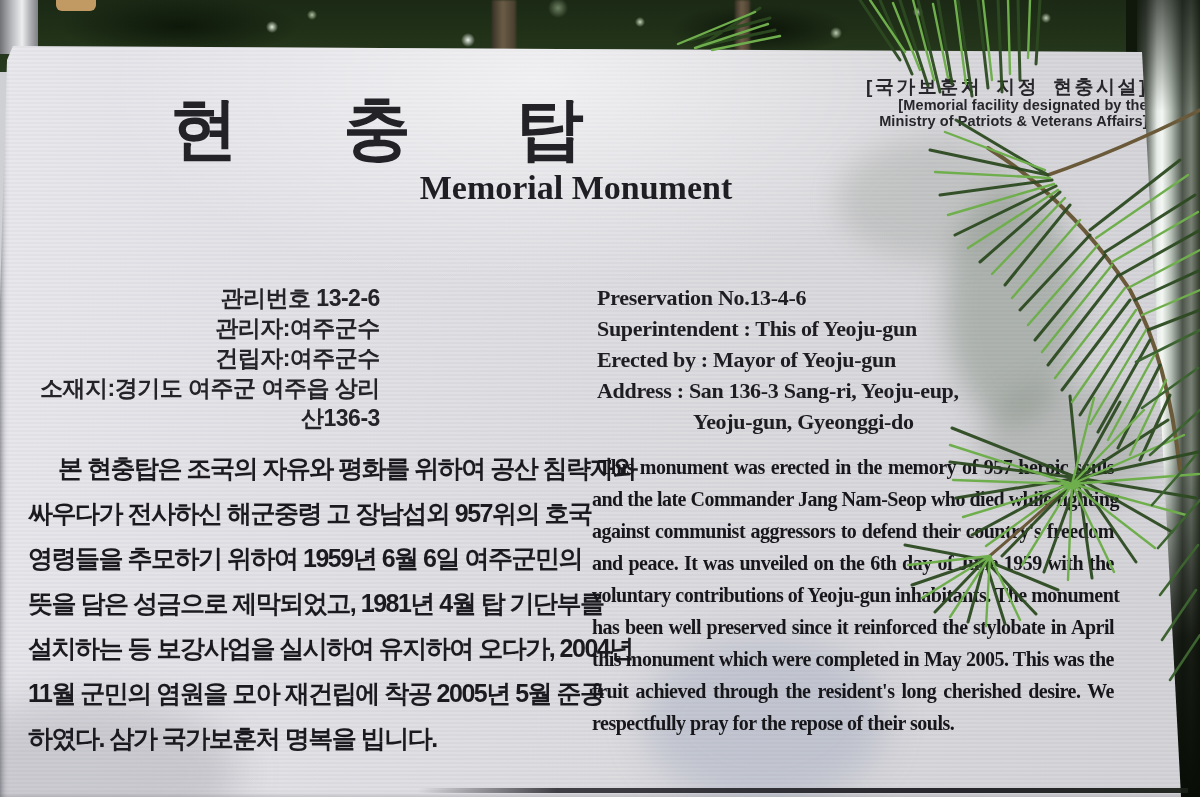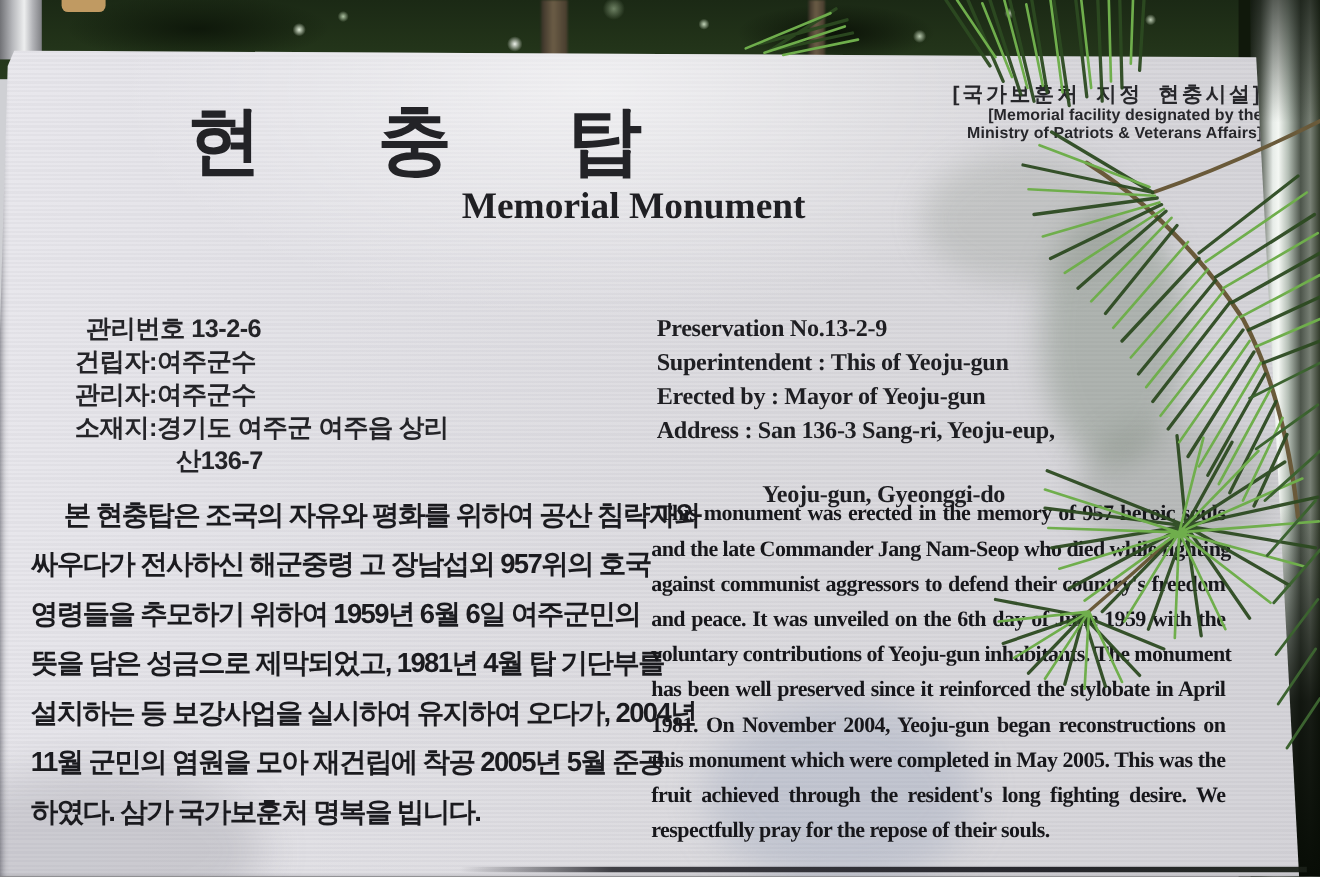--- a/index.html
+++ b/index.html
@@ -60,29 +60,29 @@
   .designation{left:866px;top:76px;color:#27272b;}
   .desig-kr{position:static;display:block;font-weight:bold;font-size:19px;
             letter-spacing:2.5px;word-spacing:6px;line-height:22px;}
   .desig-en{position:static;display:block;font-weight:bold;font-size:14.5px;
             line-height:15.5px;letter-spacing:.1px;text-align:right;}
   .title-kr{left:170px;top:92px;width:812px;text-align:left;color:#232327;
             font-size:68px;font-weight:900;line-height:72px;word-spacing:84px;letter-spacing:1px;}
   .title-en{left:170px;top:164px;width:812px;text-align:center;color:#1f1f23;
             font-family:"Liberation Serif",serif;font-weight:bold;font-size:34px;line-height:48px;}
 
-  .info-kr{left:68px;top:283px;color:#242428;font-weight:bold;font-size:23px;
-           line-height:30px;letter-spacing:-.5px;white-space:nowrap;}
+  .info-kr{left:40px;top:283px;color:#242428;font-weight:bold;font-size:23px;
+           line-height:30px;letter-spacing:-.5px;white-space:nowrap;text-align:right;}
   .info-kr div{position:static;}
   .info-en{left:597px;top:282px;color:#1e1e22;font-family:"Liberation Serif",serif;
            font-weight:bold;font-size:22px;line-height:31px;letter-spacing:-.3px;white-space:nowrap;}
   .info-en div{position:static;}
   .pl-sm{padding-left:10px;}
   .pl-kr5{padding-left:92px;}
-  .pl-en5{padding-left:96px;margin-top:27px;}
+  .pl-en5{padding-left:96px;}
 
   .body-kr{left:28px;top:446px;width:554px;color:#1b1b1f;font-weight:bold;
            font-size:25px;line-height:45px;letter-spacing:-1.5px;}
   .body-kr div{position:static;white-space:nowrap;text-align:justify;text-align-last:justify;}
   .body-en{left:592px;top:451px;width:522px;color:#17171b;font-family:"Liberation Serif",serif;
            font-weight:bold;font-size:20px;line-height:32px;letter-spacing:-.5px;}
   .body-en div{position:static;white-space:nowrap;text-align:justify;text-align-last:justify;}
   .first-kr{padding-left:30px;}
   .first-en{padding-left:6px;}
   .last-line{text-align-last:left !important;}
@@ -117,28 +117,28 @@
       <span class="desig-kr">[국가보훈처 지정 현충시설]</span>
       <span class="desig-en">[Memorial facility designated by the</span>
       <span class="desig-en">Ministry of Patriots &amp; Veterans Affairs]</span>
     </div>
 
     <div class="title-kr">현 충 탑</div>
     <div class="title-en">Memorial Monument</div>
 
     <div class="info-kr">
       <div class="pl-sm">관리번호 13-2-6</div>
+      <div>관리자:여주군수</div>
       <div>건립자:여주군수</div>
-      <div>관리자:여주군수</div>
       <div>소재지:경기도 여주군 여주읍 상리</div>
-      <div class="pl-kr5">산136-7</div>
+      <div class="pl-kr5">산136-3</div>
     </div>
 
     <div class="info-en">
-      <div>Preservation No.13-2-9</div>
+      <div>Preservation No.13-4-6</div>
       <div>Superintendent : This of Yeoju-gun</div>
       <div>Erected by : Mayor of Yeoju-gun</div>
       <div>Address : San 136-3 Sang-ri, Yeoju-eup,</div>
       <div class="pl-en5">Yeoju-gun, Gyeonggi-do</div>
     </div>
 
     <div class="body-kr">
       <div class="first-kr">본 현충탑은 조국의 자유와 평화를 위하여 공산 침략자와</div>
       <div>싸우다가 전사하신 해군중령 고 장남섭외 957위의 호국</div>
       <div>영령들을 추모하기 위하여 1959년 6월 6일 여주군민의</div>
@@ -148,23 +148,22 @@
       <div class="last-line">하였다. 삼가 국가보훈처 명복을 빕니다.</div>
     </div>
 
     <div class="body-en">
       <div class="first-en">This monument was erected in the memory of 957 heroic souls</div>
       <div>and the late Commander Jang Nam-Seop who died while fighting</div>
       <div>against communist aggressors to defend their country's freedom</div>
       <div>and peace. It was unveiled on the 6th day of June 1959 with the</div>
       <div>voluntary contributions of Yeoju-gun inhabitants. The monument</div>
       <div>has been well preserved since it reinforced the stylobate in April</div>
-      <div>1981. On November 2004, Yeoju-gun began reconstructions on</div>
       <div>this monument which were completed in May 2005. This was the</div>
-      <div>fruit achieved through the resident's long fighting desire. We</div>
+      <div>fruit achieved through the resident's long cherished desire. We</div>
       <div class="last-line">respectfully pray for the repose of their souls.</div>
     </div>
   </div>
 
   <svg class="pine" viewBox="0 0 1200 797" xmlns="http://www.w3.org/2000/svg">
     <g stroke="#6a5a3a" stroke-width="4" fill="none" stroke-linecap="round">
       <path d="M988,148 Q1070,200 1130,290 Q1168,360 1180,470"></path>
       <path d="M1200,110 Q1120,150 1048,175" stroke-width="3.5"></path>
       <path d="M1078,478 Q1032,520 985,560" stroke-width="3"></path>
     </g>

